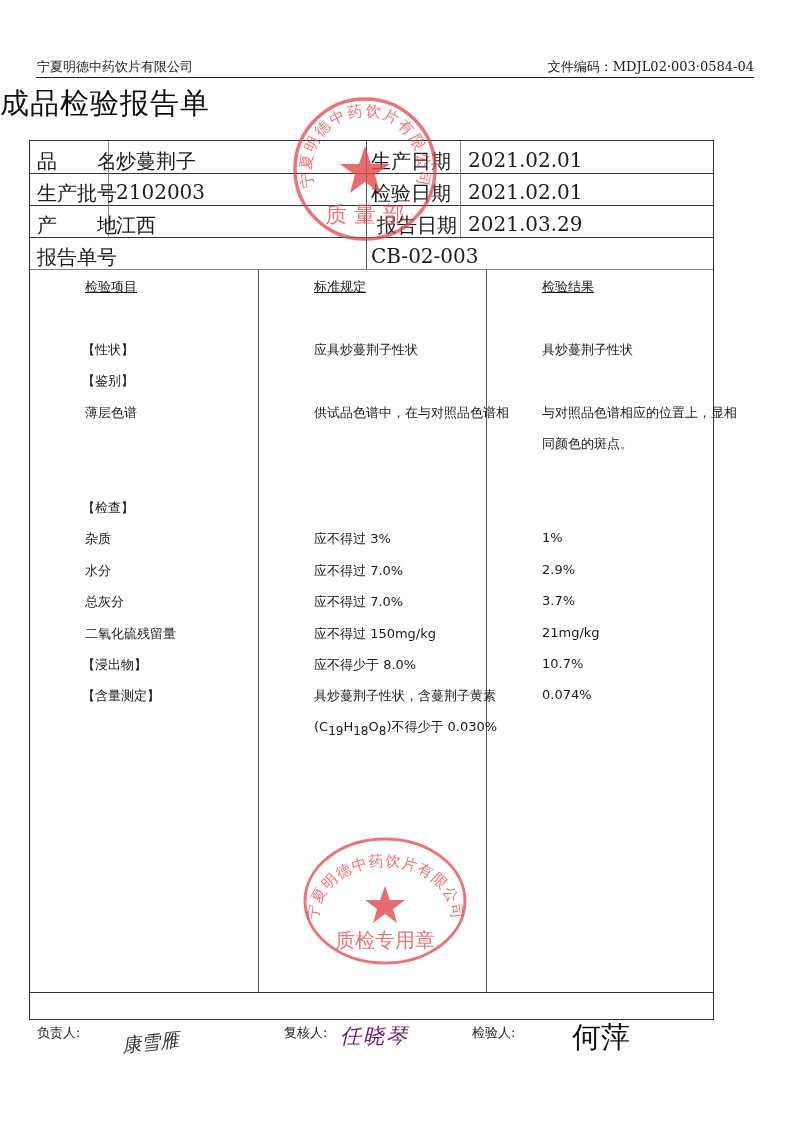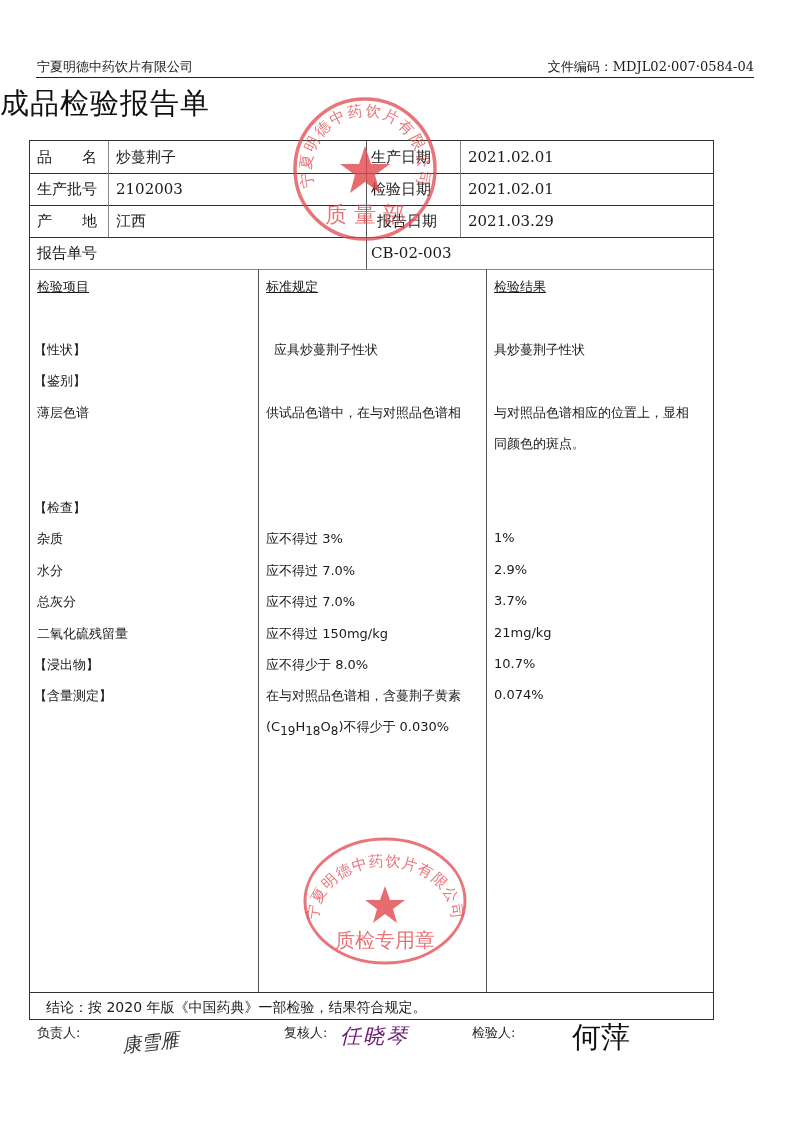--- a/index.html
+++ b/index.html
@@ -10,35 +10,35 @@
   .hdr-left { position: absolute; left: 37px; top: 58px; font-size: 13px; }
   .hdr-right { position: absolute; right: 46px; top: 58px; font-size: 13px; }
   .hdr-rule { position: absolute; left: 36px; top: 77px; width: 718px; height: 0; border-top: 1.5px solid #222; }
   .title { position: absolute; left: 0; width: 760px; top: 84px; 
     font-family: "DejaVu Sans", "Liberation Sans", sans-serif; font-size: 29px; letter-spacing: 1px; color: #111; }
 
   .tbl { position: absolute; left: 29px; top: 140px; width: 685px; height: 880px;
     border: 1px solid #333; box-sizing: border-box; }
   .hline { position: absolute; left: 0; right: 0; height: 0; border-top: 1px solid #333; }
   .vline { position: absolute; width: 0; border-left: 1px solid #555; }
-  .cell { position: absolute; font-size: 15px; white-space: nowrap; }
-  .body-txt { position: absolute; font-size: 13px; white-space: nowrap; font-family: "DejaVu Sans", "Liberation Sans", sans-serif; }
+  .cell { position: absolute; font-size: 20px; white-space: nowrap; }
+  .body-txt { position: absolute; font-size: 13px; white-space: nowrap; font-family: "DejaVu Sans", "Liberation Sans", sans-serif; margin-left: 48px; }
   .u { text-decoration: underline; }
   sub { font-size: 12px; }
 
   .sig-label { position: absolute; top: 1024px; font-size: 13px; font-family: "DejaVu Sans", "Liberation Sans", sans-serif; }
   .sig { position: absolute; font-family: "DejaVu Sans", "Liberation Sans", sans-serif; font-style: italic; }
 
   .stamp { position: absolute; pointer-events: none; }
 </style>
 </head>
 <body>
 
 <div class="hdr-left">宁夏明德中药饮片有限公司</div>
-<div class="hdr-right">文件编码：MDJL02·007·0584-04</div>
+<div class="hdr-right">文件编码：MDJL02·003·0584-04</div>
 <div class="hdr-rule"></div>
 <div class="title">成品检验报告单</div>
 
 <div class="tbl">
 
   <div class="hline" style="top:32px"></div>
   <div class="hline" style="top:64px"></div>
   <div class="hline" style="top:96px"></div>
   <div class="hline" style="top:128px;border-top-color:#888"></div>
   <div class="hline" style="top:851px"></div>
@@ -66,21 +66,21 @@
   <div class="cell" style="left:438px;top:71px">2021.03.29</div>
 
   <div class="cell" style="left:7px;top:103px">报告单号</div>
   <div class="cell" style="left:341px;top:103px">CB-02-003</div>
 
   <div class="body-txt u" style="left:7px;top:137px">检验项目</div>
   <div class="body-txt u" style="left:236px;top:137px">标准规定</div>
   <div class="body-txt u" style="left:464px;top:137px">检验结果</div>
 
   <div class="body-txt" style="left:4px;top:200px">【性状】</div>
-  <div class="body-txt" style="left:244px;top:200px">应具炒蔓荆子性状</div>
+  <div class="body-txt" style="left:236px;top:200px">应具炒蔓荆子性状</div>
   <div class="body-txt" style="left:464px;top:200px">具炒蔓荆子性状</div>
 
   <div class="body-txt" style="left:4px;top:231px">【鉴别】</div>
 
   <div class="body-txt" style="left:7px;top:263px">薄层色谱</div>
   <div class="body-txt" style="left:236px;top:263px">供试品色谱中，在与对照品色谱相</div>
   <div class="body-txt" style="left:464px;top:263px">与对照品色谱相应的位置上，显相</div>
   <div class="body-txt" style="left:464px;top:294px">同颜色的斑点。</div>
 
   <div class="body-txt" style="left:4px;top:358px">【检查】</div>
@@ -99,25 +99,24 @@
 
   <div class="body-txt" style="left:7px;top:484px">二氧化硫残留量</div>
   <div class="body-txt" style="left:236px;top:484px">应不得过 150mg/kg</div>
   <div class="body-txt" style="left:464px;top:484px">21mg/kg</div>
 
   <div class="body-txt" style="left:4px;top:515px">【浸出物】</div>
   <div class="body-txt" style="left:236px;top:515px">应不得少于 8.0%</div>
   <div class="body-txt" style="left:464px;top:515px">10.7%</div>
 
   <div class="body-txt" style="left:4px;top:546px">【含量测定】</div>
-  <div class="body-txt" style="left:236px;top:546px">在与对照品色谱相，含蔓荆子黄素</div>
+  <div class="body-txt" style="left:236px;top:546px">具炒蔓荆子性状，含蔓荆子黄素</div>
   <div class="body-txt" style="left:236px;top:577px"><span>(C</span><sub>19</sub><span>H</span><sub>18</sub><span>O</span><sub>8</sub><span>)不得少于 0.030%</span></div>
   <div class="body-txt" style="left:464px;top:546px">0.074%</div>
 
-  <div class="body-txt" style="left:16px;top:858px;font-size:14px">结论：按 2020 年版《中国药典》一部检验，结果符合规定。</div>
 </div>
 
 <div class="sig-label" style="left:37px">负责人:</div>
 <div class="sig" style="left:122px;top:1030px;font-size:19px;transform:rotate(-6deg);color:#333">康雪雁</div>
 <div class="sig-label" style="left:284px">复核人:</div>
 <div class="sig" style="left:340px;top:1022px;font-size:21px;color:#701a75;letter-spacing:2px">任晓琴</div>
 <div class="sig-label" style="left:472px">检验人:</div>
 <div class="sig" style="left:572px;top:1018px;font-size:29px;color:#111;font-style:normal">何萍</div>
 
 <svg class="stamp" style="left:290px;top:94px" width="150" height="150" viewBox="0 0 150 150">

